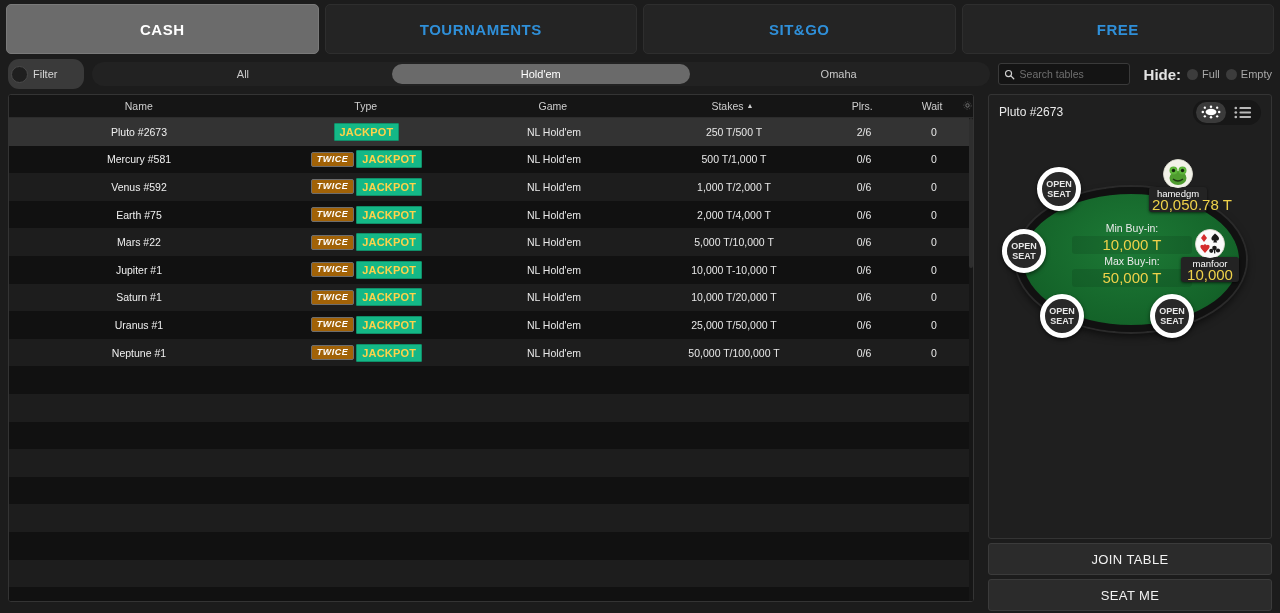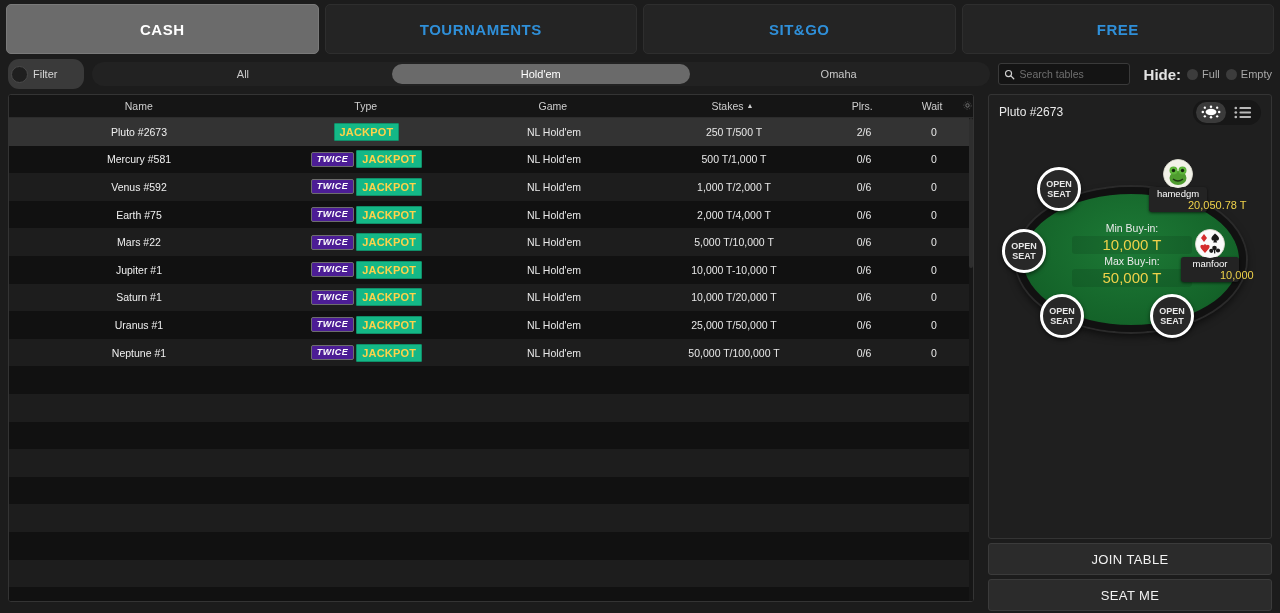--- a/index.html
+++ b/index.html
@@ -96,21 +96,21 @@
   .tbody { flex: 1; overflow: hidden; position: relative; }
   .trow { display: flex; align-items: center; height: 27.6px; }
   .trow.odd  { background: #1d1d1d; }
   .trow.even { background: #111111; }
   .trow.selected { background: #333333; }
   .trow .td { font-size: 10.5px; color: #e8e8e8; text-align: center; white-space: nowrap; }
   .trow .col-name { color: #f0f0f0; }
 
   .type-cell { display: flex; align-items: center; justify-content: center; gap: 2px; }
   .badge-twice {
-    background: #4c1d95; color: #ffffff; font-size: 9px; font-weight: bold;
+    background: #a16207; color: #ffffff; font-size: 9px; font-weight: bold;
     font-style: italic; letter-spacing: .5px; padding: 2px 5px; border-radius: 2px;
     border: 1px solid #6d6d6d; line-height: 1;
   }
   .badge-jackpot {
     background: #14b887; color: #ffd24a; font-size: 11px; font-weight: bold;
     letter-spacing: .2px; padding: 2px 5px; border-radius: 1px; line-height: 1.1;
     border: 1px solid #0f8f69;
   }
 
   .list-scroll {
@@ -150,38 +150,38 @@
   }
   .buyin { position: absolute; left: 83px; top: 92px; width: 120px; text-align: center; }
   .buyin .lbl { font-size: 10.5px; color: #eaeaea; line-height: 15px; }
   .buyin .val {
     font-size: 15px; color: #efd24a; font-weight: normal; line-height: 18px;
     background: rgba(0,0,0,.10); border-radius: 3px;
   }
 
   .seat {
     position: absolute; width: 44px; height: 44px; border-radius: 50%;
-    background: #282828; border: 3px solid #ffffff;
+    background: #282828; border: 5px solid #ffffff;
     display: flex; flex-direction: column; align-items: center; justify-content: center;
     box-shadow: 0 2px 4px rgba(0,0,0,.55); cursor: pointer;
   }
   .seat .s1, .seat .s2 { font-size: 9px; font-weight: bold; color: #e6e6e6; line-height: 10px; }
 
   .player { position: absolute; width: 58px; text-align: center; }
   .player .av {
     width: 30px; height: 30px; border-radius: 50%; margin: 0 auto;
     background: #f0f0ea; border: 1px solid #d4d4c8;
     display: flex; align-items: center; justify-content: center; overflow: hidden;
   }
   .player .pinfo {
     margin-top: -2px; background: #232323; border-radius: 3px; padding: 1px 3px;
     box-shadow: 0 1px 3px rgba(0,0,0,.6);
   }
   .player .pname { font-size: 9.5px; color: #ffffff; line-height: 11px; white-space: nowrap; }
-  .player .pstack { font-size: 11px; color: #efd24a; line-height: 12px; white-space: nowrap; margin-left: 36px; }
+  .player .pstack { font-size: 15px; color: #efd24a; line-height: 12px; white-space: nowrap; }
 
   .act-btn {
     height: 32px; background: #2b2b2b; border: 1px solid #3b3b3b; border-radius: 3px;
     display: flex; align-items: center; justify-content: center;
     color: #f2f2f2; font-size: 13px; letter-spacing: .4px; cursor: pointer;
   }
 </style>
 </head>
 <body>
 

